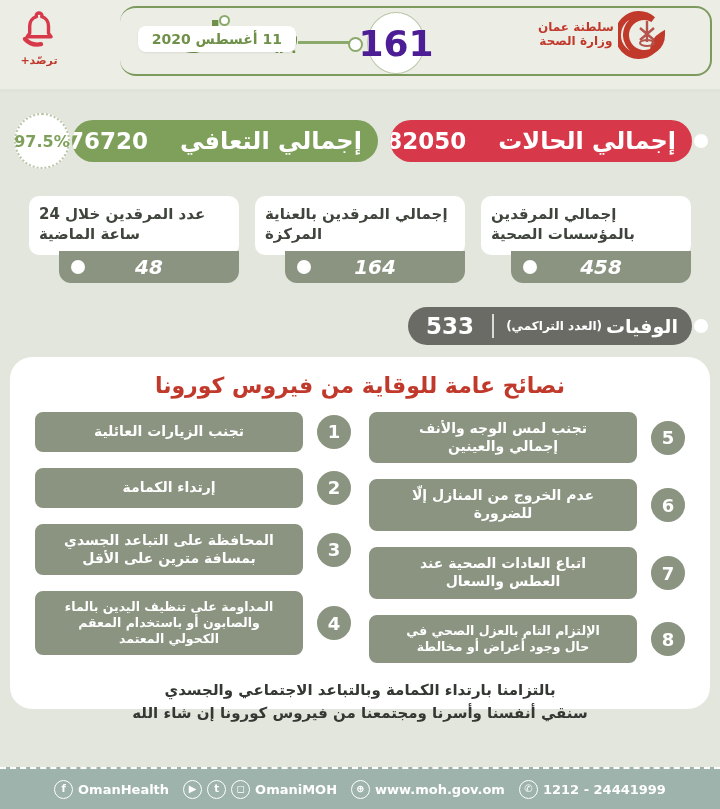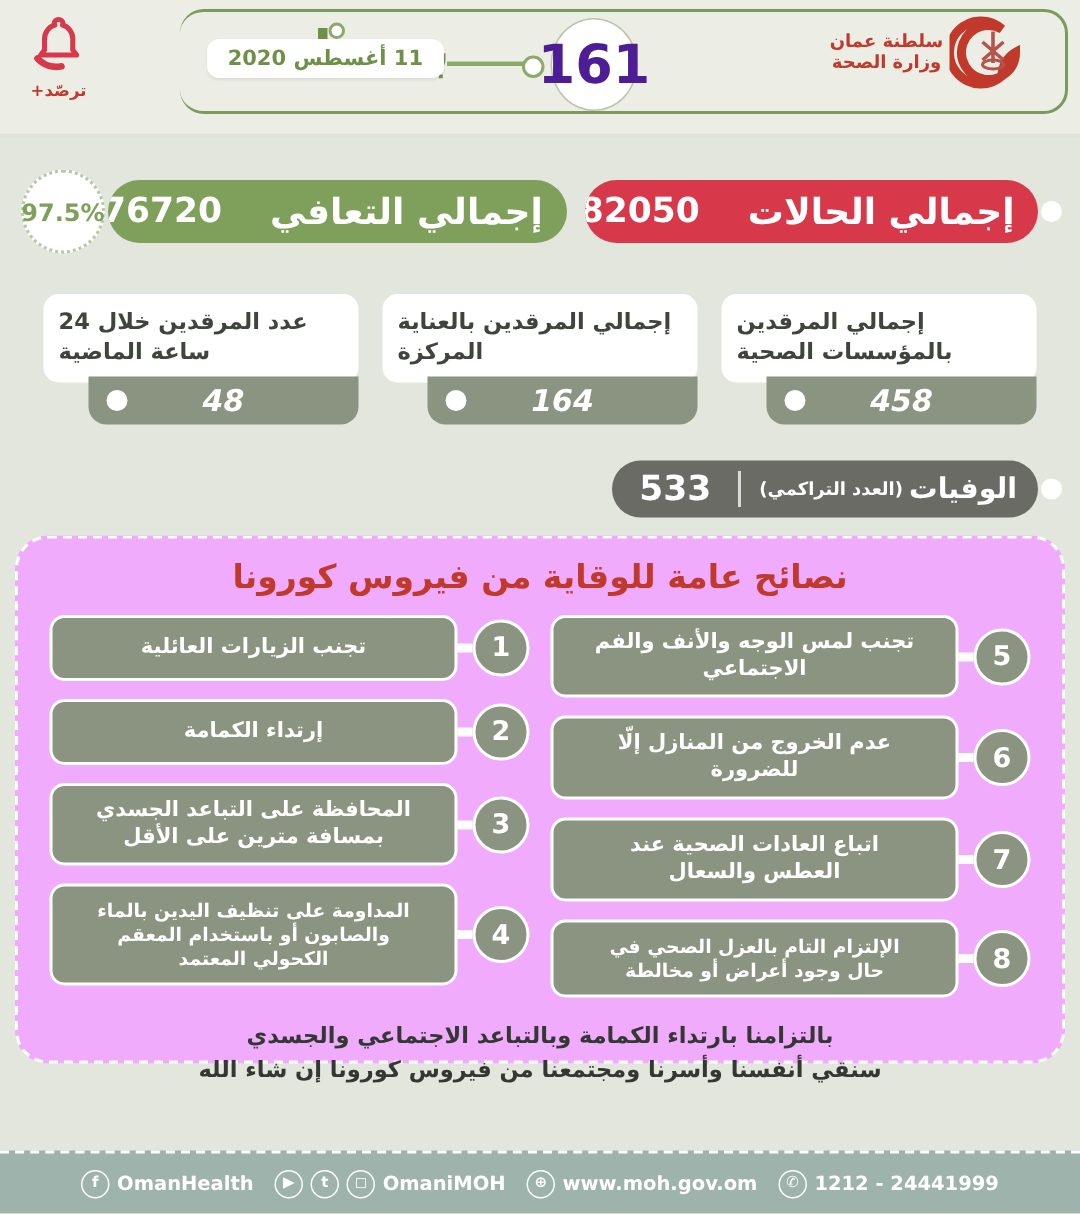--- a/index.html
+++ b/index.html
@@ -29,21 +29,21 @@
     border: 2px solid #7d9a5e;
     border-radius: 16px;
     border-left: none;
   }
   .moh-logo {
     position: absolute;
     top: 8px; right: 14px;
     width: 168px; height: 54px;
     display: flex;
     align-items: center;
-    justify-content: center;
+    justify-content: flex-end;
     gap: 4px;
   }
   .crescent {
     position: relative;
     width: 58px; height: 58px;
     flex: 0 0 58px;
   }
   .crescent svg { display: block; }
   .moh-text {
     display: flex;
@@ -256,21 +256,21 @@
     padding: 0 18px;
     color: #fff; font-size: 23px; font-weight: bold;
   }
 
   
   .tips-panel {
     position: relative;
     margin: 12px 10px 0;
     border: 2px dashed #ffffff;
     border-radius: 22px;
-    background: #f0abfc;
+    background: #ffffff;
     padding: 14px 12px 10px;
     height: 352px;
   }
   .tips-title {
     text-align: center;
     color: #c0392b;
     font-size: 22px;
     font-weight: bold;
     margin-bottom: 12px;
   }
@@ -444,21 +444,21 @@
 
 <div class="tips-panel">
   <div class="tips-title">نصائح عامة للوقاية من فيروس كورونا</div>
 
   <div class="tips-grid">
 
     <div class="tips-col">
       <div class="tip">
         <span class="tip-num">5</span>
         <span class="tip-link"></span>
-        <span class="tip-body">تجنب لمس الوجه والأنف والفم الاجتماعي</span>
+        <span class="tip-body">تجنب لمس الوجه والأنف إجمالي والعينين</span>
       </div>
       <div class="tip">
         <span class="tip-num">6</span>
         <span class="tip-link"></span>
         <span class="tip-body">عدم الخروج من المنازل إلّا للضرورة</span>
       </div>
       <div class="tip">
         <span class="tip-num">7</span>
         <span class="tip-link"></span>
         <span class="tip-body">اتباع العادات الصحية عند العطس والسعال</span>

